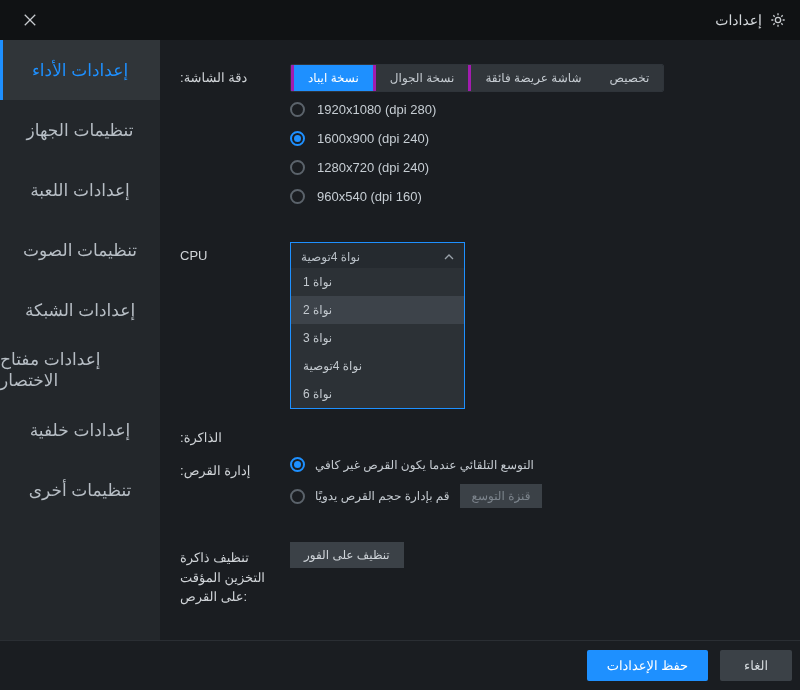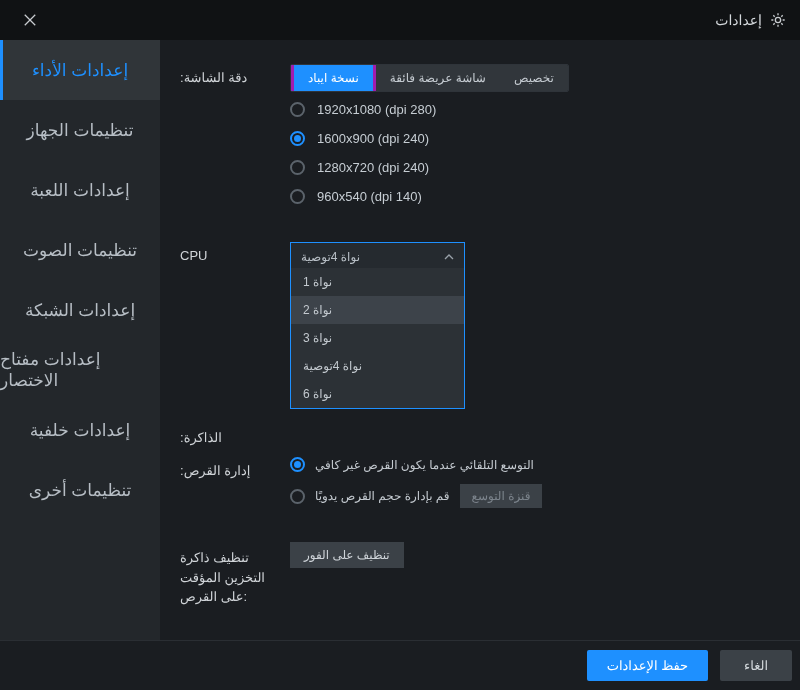--- a/index.html
+++ b/index.html
@@ -231,39 +231,40 @@
       <div class="side-item">تنظيمات أخرى</div>
     </div>
 
   <div class="content">
 
     <div class="row">
       <div class="row-label">:دقة الشاشة</div>
       <div class="row-body">
         <div class="tabgroup" id="res-tabs">
             <div class="tab active">نسخة ايباد</div>
+            <div class="tab">نسخة الجوال</div>
             <div class="tab">شاشة عريضة فائقة</div>
             <div class="tab">تخصيص</div>
           </div>
         <div class="radios" id="res-radios">
             <div class="radio-row">
               <div class="radio-circle"></div>
               <span class="radio-label">1920x1080  (dpi 280)</span>
             </div>
             <div class="radio-row">
               <div class="radio-circle selected"></div>
               <span class="radio-label">1600x900  (dpi 240)</span>
             </div>
             <div class="radio-row">
               <div class="radio-circle"></div>
               <span class="radio-label">1280x720  (dpi 240)</span>
             </div>
             <div class="radio-row">
               <div class="radio-circle"></div>
-              <span class="radio-label">960x540  (dpi 140)</span>
+              <span class="radio-label">960x540  (dpi 160)</span>
             </div>
           </div>
       </div>
     </div>
 
     <div class="row" style="margin-top:8px; margin-bottom:8px;">
       <div class="row-label">CPU</div>
       <div class="row-body" style="position:relative;">
         <div class="dropdown">
           <span>نواة 4توصية</span>

